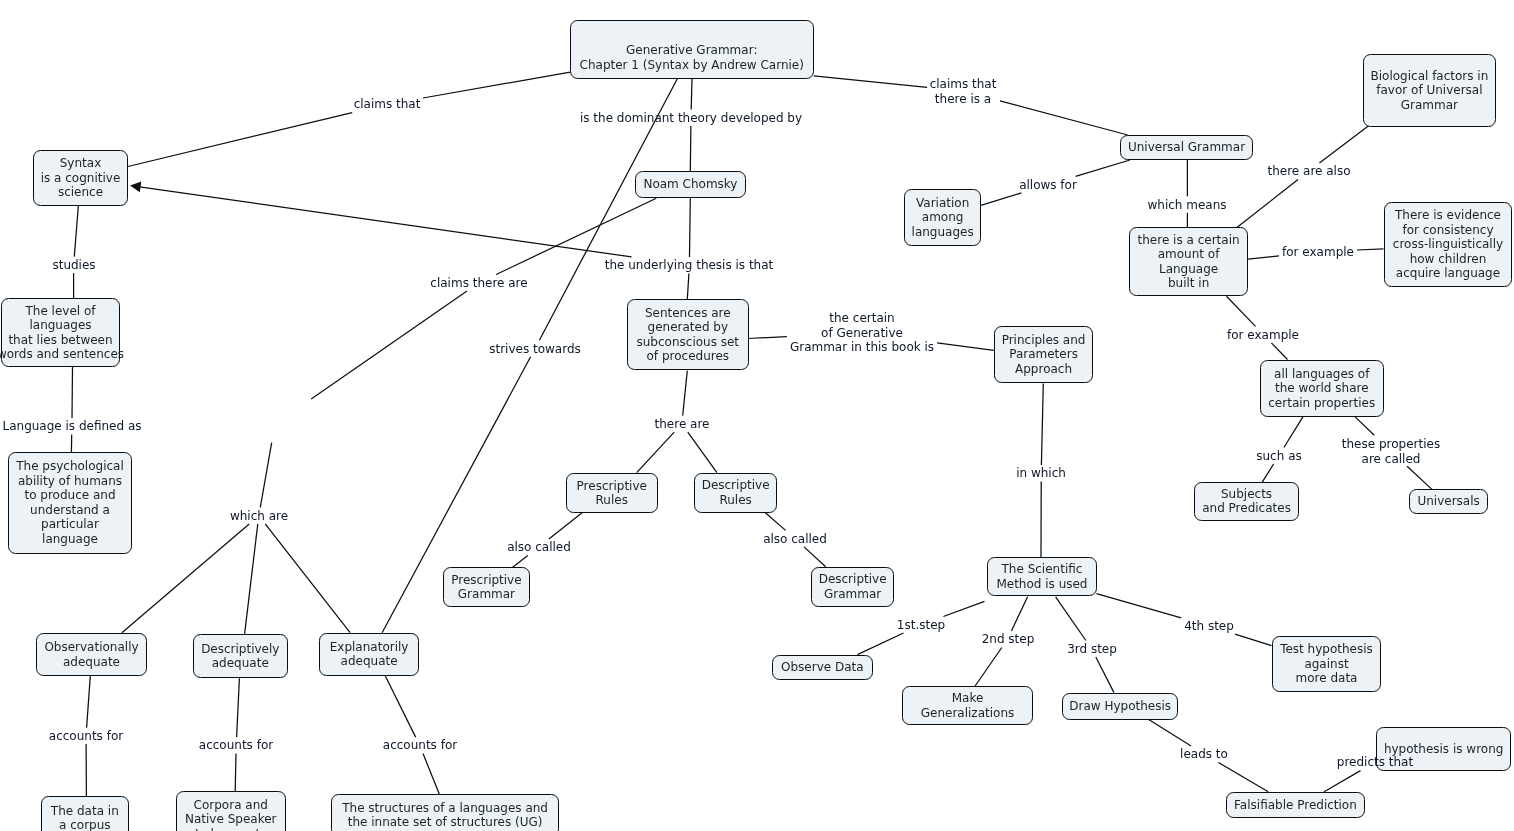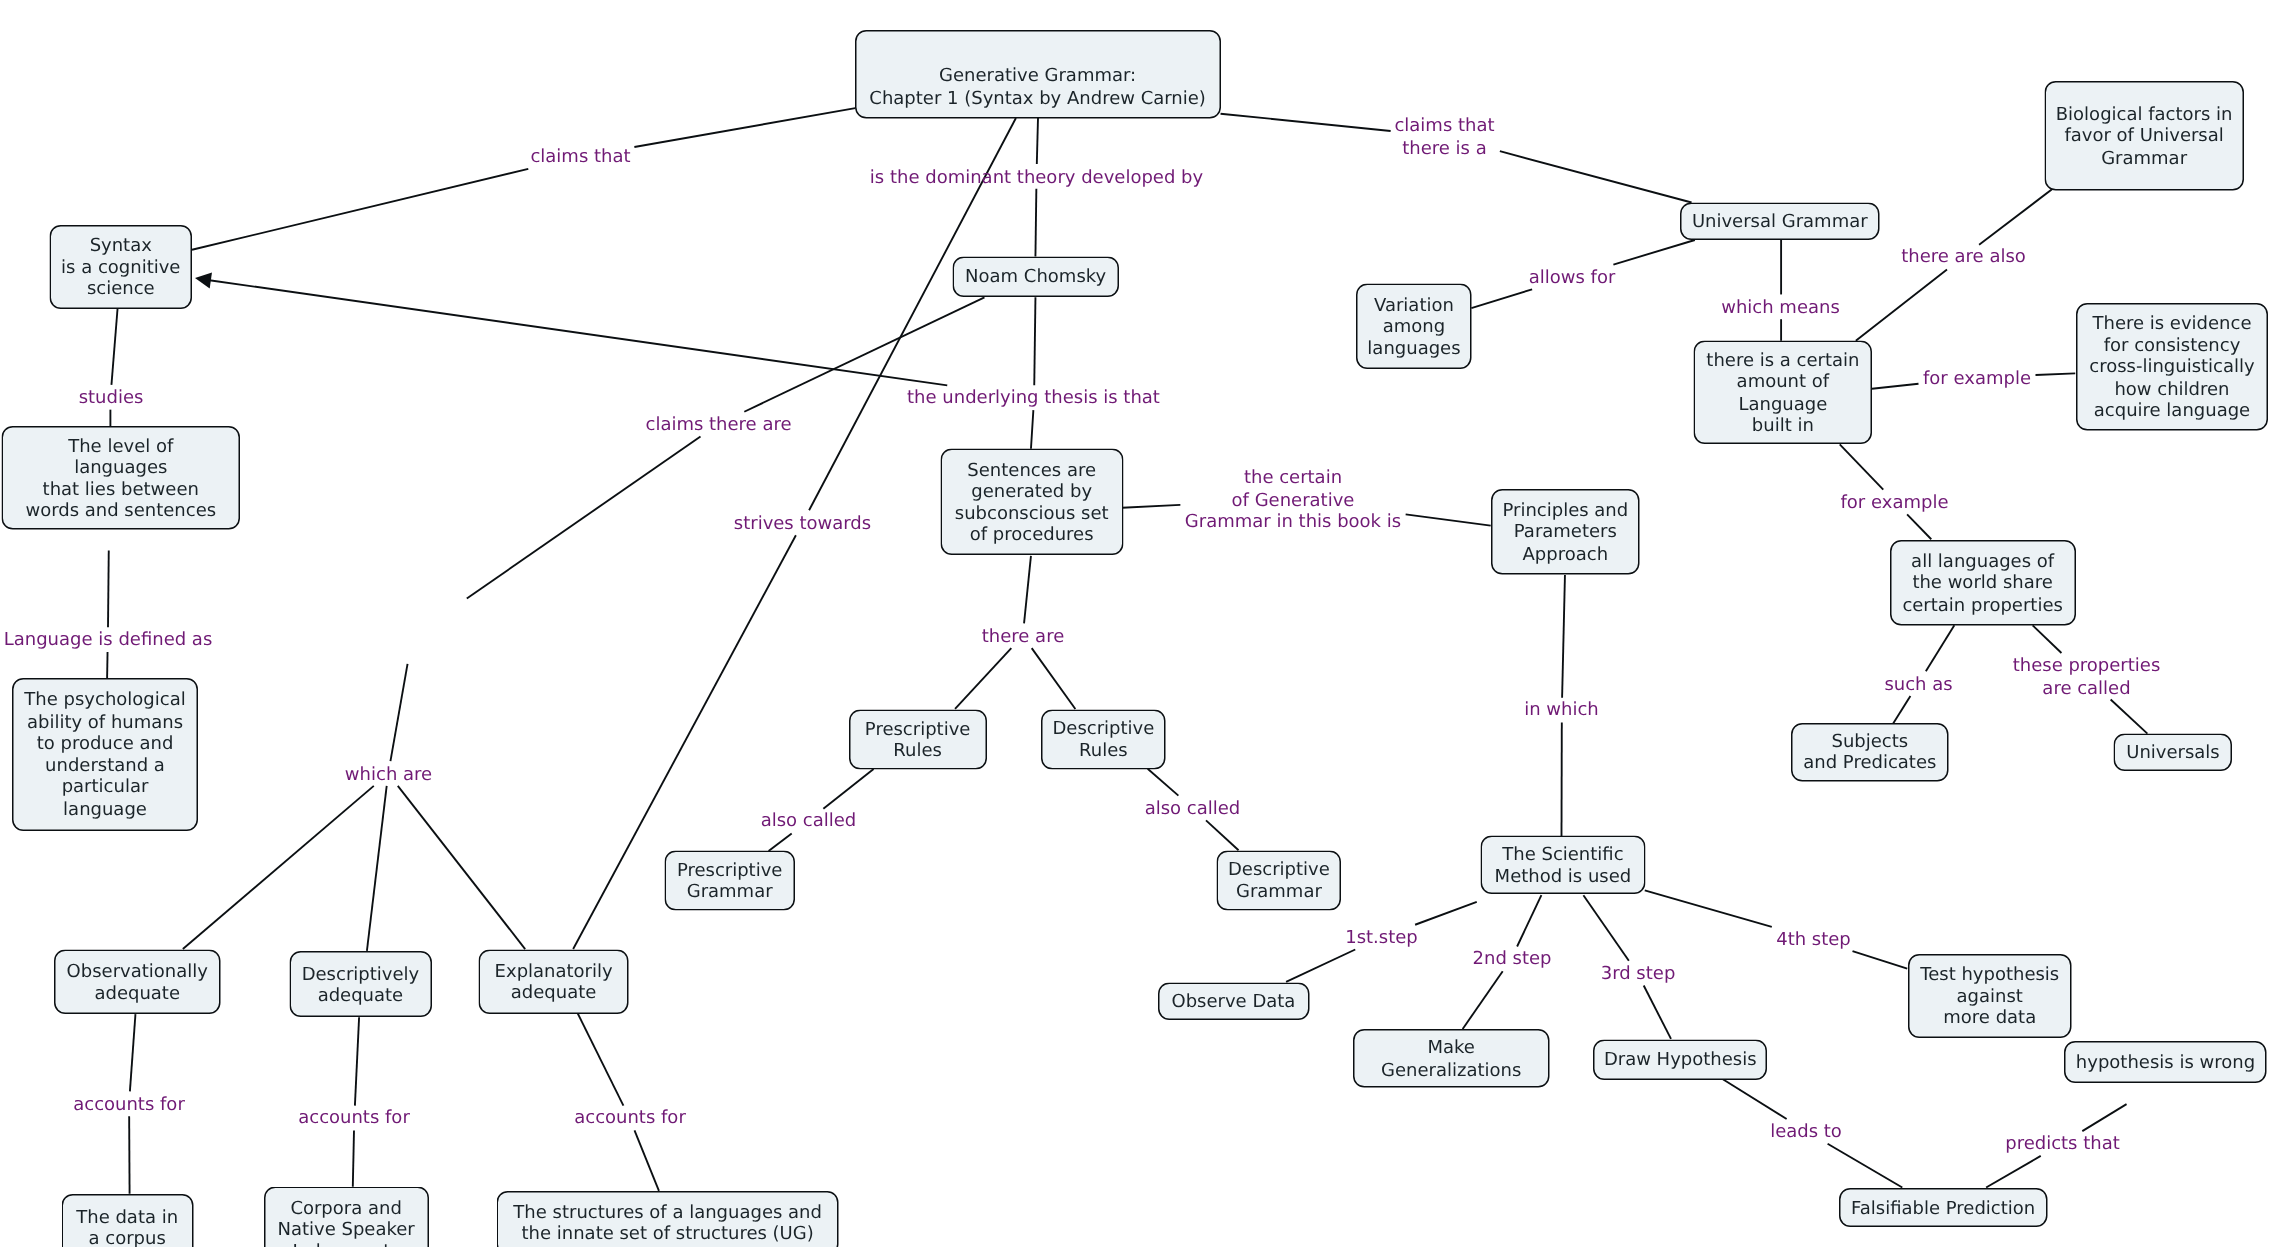--- a/index.html
+++ b/index.html
@@ -6,21 +6,21 @@
 html,body{margin:0;padding:0;background:#ffffff;}
 body{width:1514px;height:831px;position:relative;overflow:hidden;
      font-family:"DejaVu Sans","Liberation Sans",sans-serif;}
 #map{position:absolute;left:0;top:0;width:1514px;height:831px;margin-top:19px;}
 svg#edges{position:absolute;left:0;top:0;width:1514px;height:831px;}
 .node{position:absolute;box-sizing:border-box;background:#ecf2f5;will-change:transform;
       border:1.35px solid #0b0f12;border-radius:7.5px;
       display:flex;align-items:center;justify-content:center;
       text-align:center;color:#1b2429;font-size:12px;line-height:14.5px;
       white-space:pre;}
-.elabel{position:absolute;color:#701a75;font-size:12px;line-height:14.5px;will-change:transform;
+.elabel{position:absolute;color:#0f172a;font-size:12px;line-height:14.5px;will-change:transform;
         text-align:center;white-space:pre;transform:translate(-50%,-50%);}
 </style>
 </head>
 <body>
 
 <div id="map">
 <svg id="edges" viewBox="0 0 1514 831" aria-hidden="true">
   <line x1="570.2" y1="53.1" x2="422.9" y2="79.0" stroke="#0b0f12" stroke-width="1.25"></line>
   <line x1="128.0" y1="147.5" x2="352.2" y2="93.6" stroke="#0b0f12" stroke-width="1.25"></line>
   <line x1="692.0" y1="59.7" x2="691.2" y2="90.4" stroke="#0b0f12" stroke-width="1.25"></line>
@@ -102,21 +102,21 @@
 languages</span></div>
 <div class="node" style="left:1128.8px;top:208.2px;width:119.2px;height:69.0px"><span>there is a certain
 amount of
 Language
 built in</span></div>
 <div class="node" style="left:1383.5px;top:183.0px;width:128.0px;height:84.7px"><span>There is evidence
 for consistency
 cross-linguistically
 how children
 acquire language</span></div>
-<div class="node" style="left:1.0px;top:265px;width:159px;height:69.0px"><span>The level of
+<div class="node" style="left:1.0px;top:279.0px;width:119px;height:69.0px"><span>The level of
 languages
 that lies between
 words and sentences</span></div>
 <div class="node" style="left:8.0px;top:433.2px;width:124.0px;height:101.5px"><span>The psychological
 ability of humans
 to produce and
 understand a
 particular
 language</span></div>
 <div class="node" style="left:626.5px;top:280.2px;width:121.6px;height:71.4px"><span>Sentences are
@@ -142,21 +142,21 @@
 Grammar</span></div>
 <div class="node" style="left:986.6px;top:538.4px;width:109.9px;height:39.4px"><span>The Scientific
 Method is used</span></div>
 <div class="node" style="left:772.2px;top:635.6px;width:100.6px;height:25.0px"><span>Observe Data</span></div>
 <div class="node" style="left:902.4px;top:667.0px;width:131px;height:39.2px"><span>Make
 Generalizations</span></div>
 <div class="node" style="left:1062.2px;top:673.6px;width:116.3px;height:26.7px"><span>Draw Hypothesis</span></div>
 <div class="node" style="left:1271.5px;top:616.5px;width:109.0px;height:56.0px"><span>Test hypothesis
 against
 more data</span></div>
-<div class="node" style="left:1375.8px;top:675px;width:135.3px;height:28px"><span>hypothesis is wrong</span></div>
+<div class="node" style="left:1375.8px;top:708px;width:135.3px;height:44px"><span>hypothesis is wrong</span></div>
 <div class="node" style="left:1226.0px;top:772.7px;width:138.9px;height:25.6px"><span>Falsifiable Prediction</span></div>
 <div class="node" style="left:36.4px;top:613.7px;width:111.0px;height:43.4px"><span>Observationally
 adequate</span></div>
 <div class="node" style="left:192.6px;top:614.9px;width:94.6px;height:44.3px"><span>Descriptively
 adequate</span></div>
 <div class="node" style="left:319.0px;top:613.7px;width:100.2px;height:42.8px"><span>Explanatorily
 adequate</span></div>
 <div class="node" style="left:41.2px;top:776.9px;width:87.6px;height:44.8px"><span>The data in
 a corpus</span></div>
 <div class="node" style="left:175.6px;top:772.2px;width:109.5px;height:57.2px"><span>Corpora and

